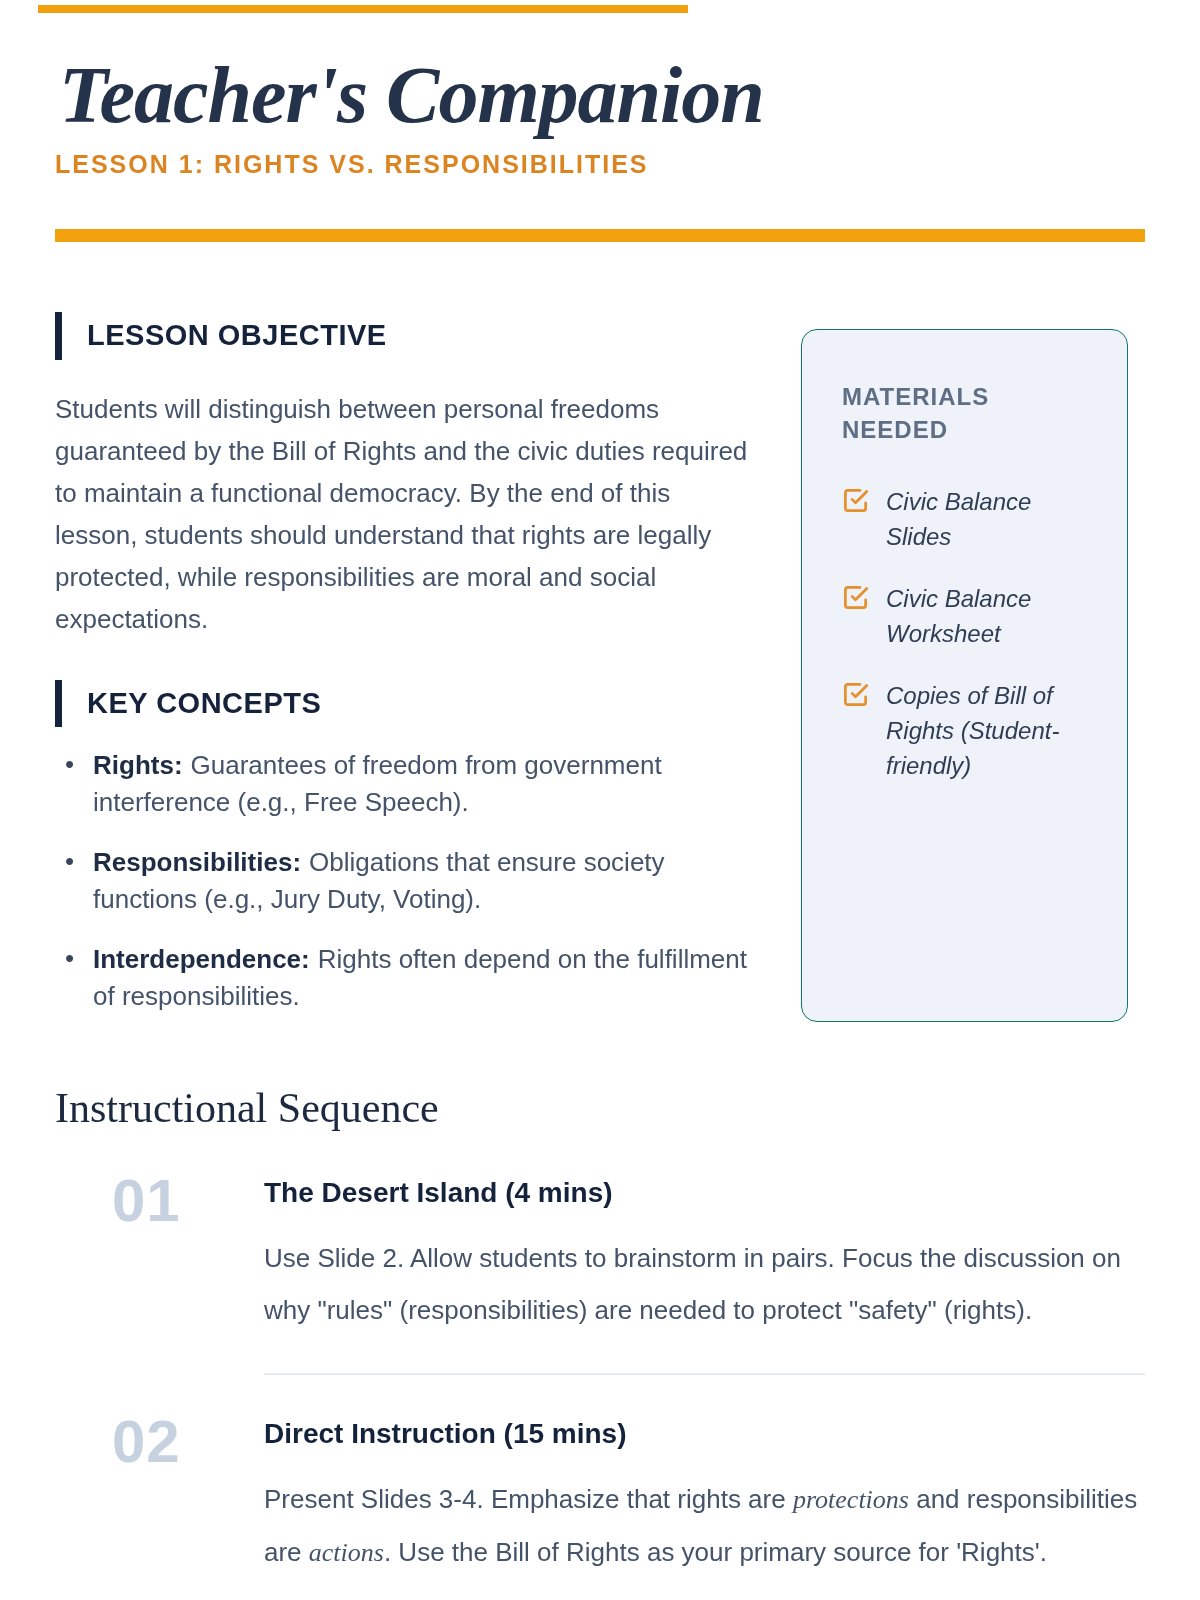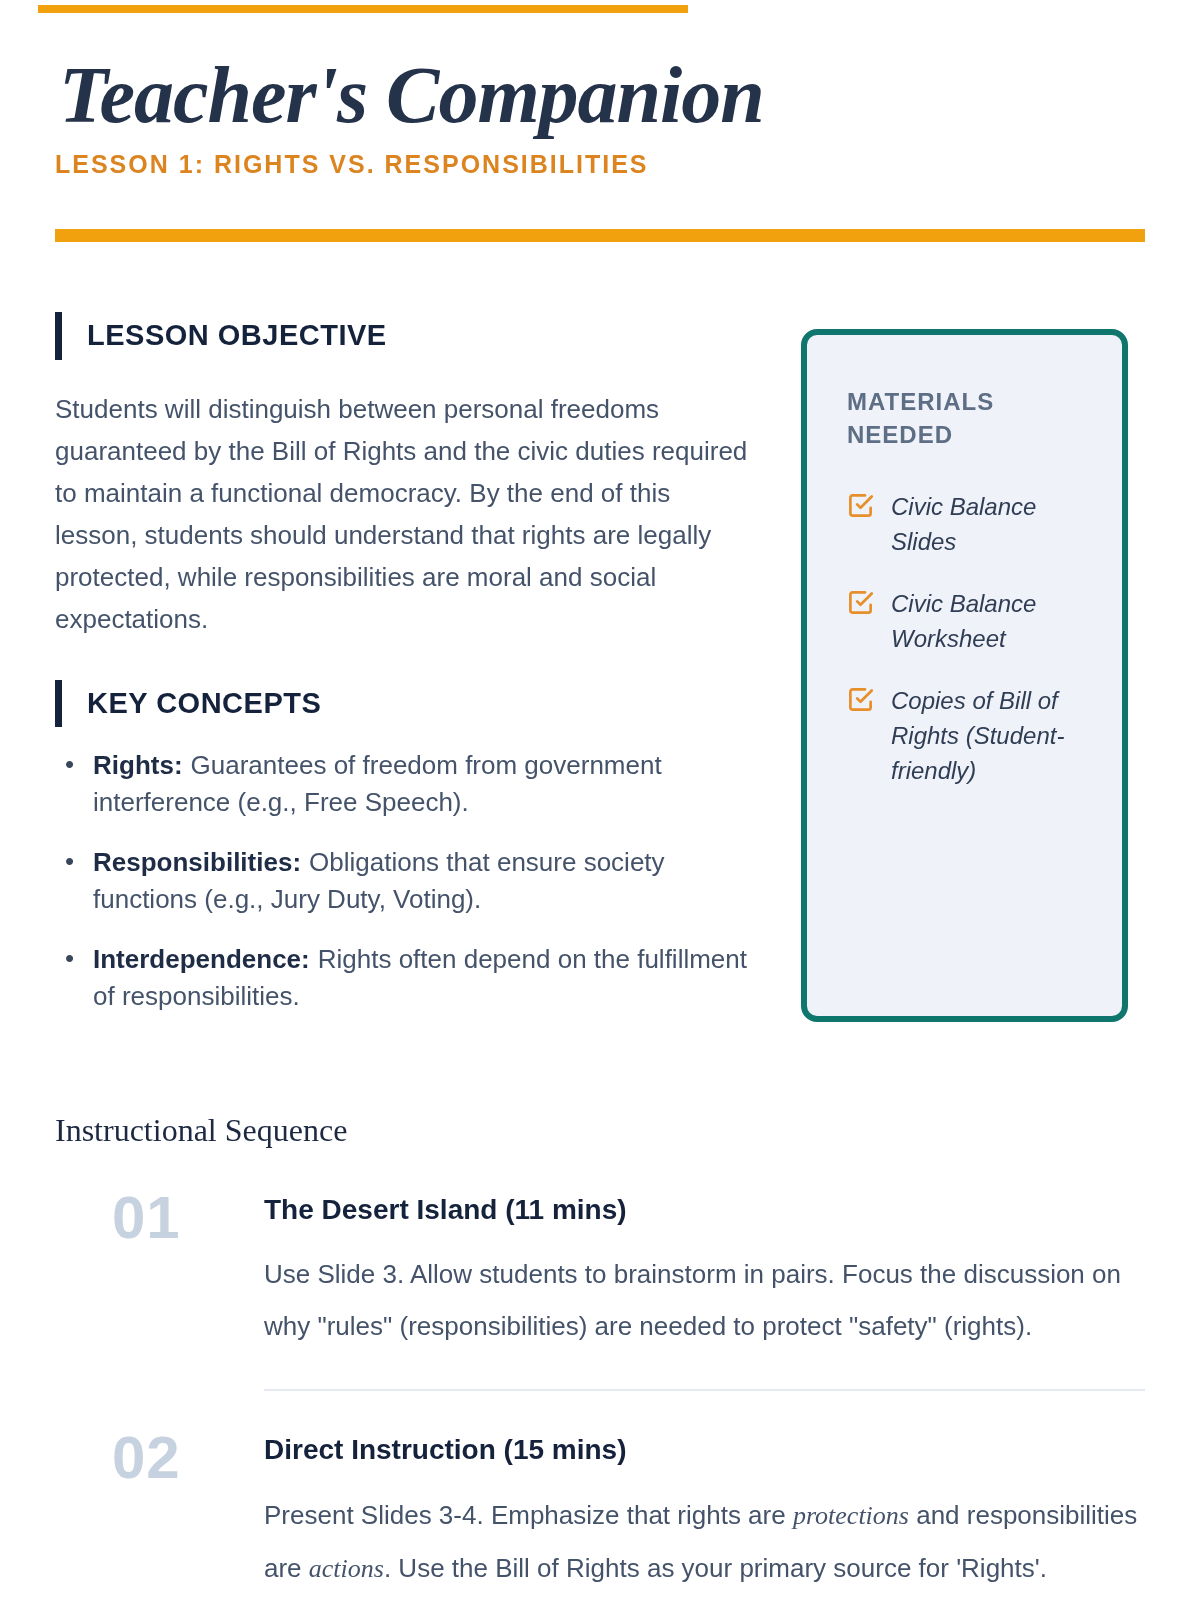--- a/index.html
+++ b/index.html
@@ -33,36 +33,36 @@
   ul.concepts li{
     position:relative;padding-left:38px;font-size:26px;line-height:37px;
     margin-bottom:23px;color:#44536A;
   }
   ul.concepts li::before{content:"\2022";position:absolute;left:10px;top:-1px;color:#39465C;}
   .term{font-weight:700;color:#1E2C46;margin-right:8px;}
 
   
   .card{
     flex:none;width:327px;box-sizing:border-box;min-height:693px;
-    background:#EFF2F8;border:6px solid #0f766e;border-radius:16px;
+    background:#EFF2F8;border:1px solid #0f766e;border-radius:16px;
     padding:50px 38px 30px 40px;
   }
   .card h3{
     margin:0 0 38px 0;font-size:24px;font-weight:700;letter-spacing:1px;
     color:#5D6E85;line-height:33px;
   }
   .mat-item{display:flex;gap:17px;margin-bottom:27px;align-items:flex-start;}
   .mat-icon{flex:none;width:27px;height:27px;margin-top:3px;}
   .mat-icon svg{display:block;width:100%;height:100%;}
   .mat-text{font-size:24px;line-height:35px;font-style:italic;color:#2F3D55;}
 
   
   h2.seq-heading{
-    margin:74px 0 0 0;font-family:"Liberation Serif","DejaVu Serif",serif;
-    font-weight:500;font-size:32px;line-height:1.15;color:#1C2940;
+    margin:46px 0 0 0;font-family:"Liberation Serif","DejaVu Serif",serif;
+    font-weight:500;font-size:42px;line-height:1.15;color:#1C2940;
   }
   .step{display:flex;padding-left:57px;margin-top:40px;gap:36px;}
   .step + .step{margin-top:38px;}
   .step-num{
     flex:none;width:116px;font-size:60px;font-weight:800;letter-spacing:1px;
     color:#C7D2E0;line-height:0.95;
   }
   .step-body{flex:1;min-width:0;}
   .step.has-divider .step-body{border-bottom:2px solid #E5EAF1;padding-bottom:36px;}
   .step-title{margin:0;font-size:28px;font-weight:700;color:#15223C;line-height:1.2;padding-top:4px;}
@@ -139,22 +139,22 @@
 
   </div>
 
   <h2 class="seq-heading">Instructional Sequence</h2>
 
   <div class="steps">
 
     <div class="step has-divider">
       <div class="step-num">01</div>
       <div class="step-body">
-        <h4 class="step-title">The Desert Island (11 mins)</h4>
-        <p class="step-desc"><span>Use Slide 3. Allow students to brainstorm in pairs. Focus the discussion on why "rules" (responsibilities) are needed to protect "safety" (rights).</span><span class="it"></span><span></span><span class="it"></span><span></span></p>
+        <h4 class="step-title">The Desert Island (4 mins)</h4>
+        <p class="step-desc"><span>Use Slide 2. Allow students to brainstorm in pairs. Focus the discussion on why "rules" (responsibilities) are needed to protect "safety" (rights).</span><span class="it"></span><span></span><span class="it"></span><span></span></p>
       </div>
     </div>
 
     <div class="step">
       <div class="step-num">02</div>
       <div class="step-body">
         <h4 class="step-title">Direct Instruction (15 mins)</h4>
         <p class="step-desc"><span>Present Slides 3-4. Emphasize that rights are </span><span class="it">protections</span><span> and responsibilities are </span><span class="it">actions</span><span>. Use the Bill of Rights as your primary source for 'Rights'.</span></p>
       </div>
     </div>

